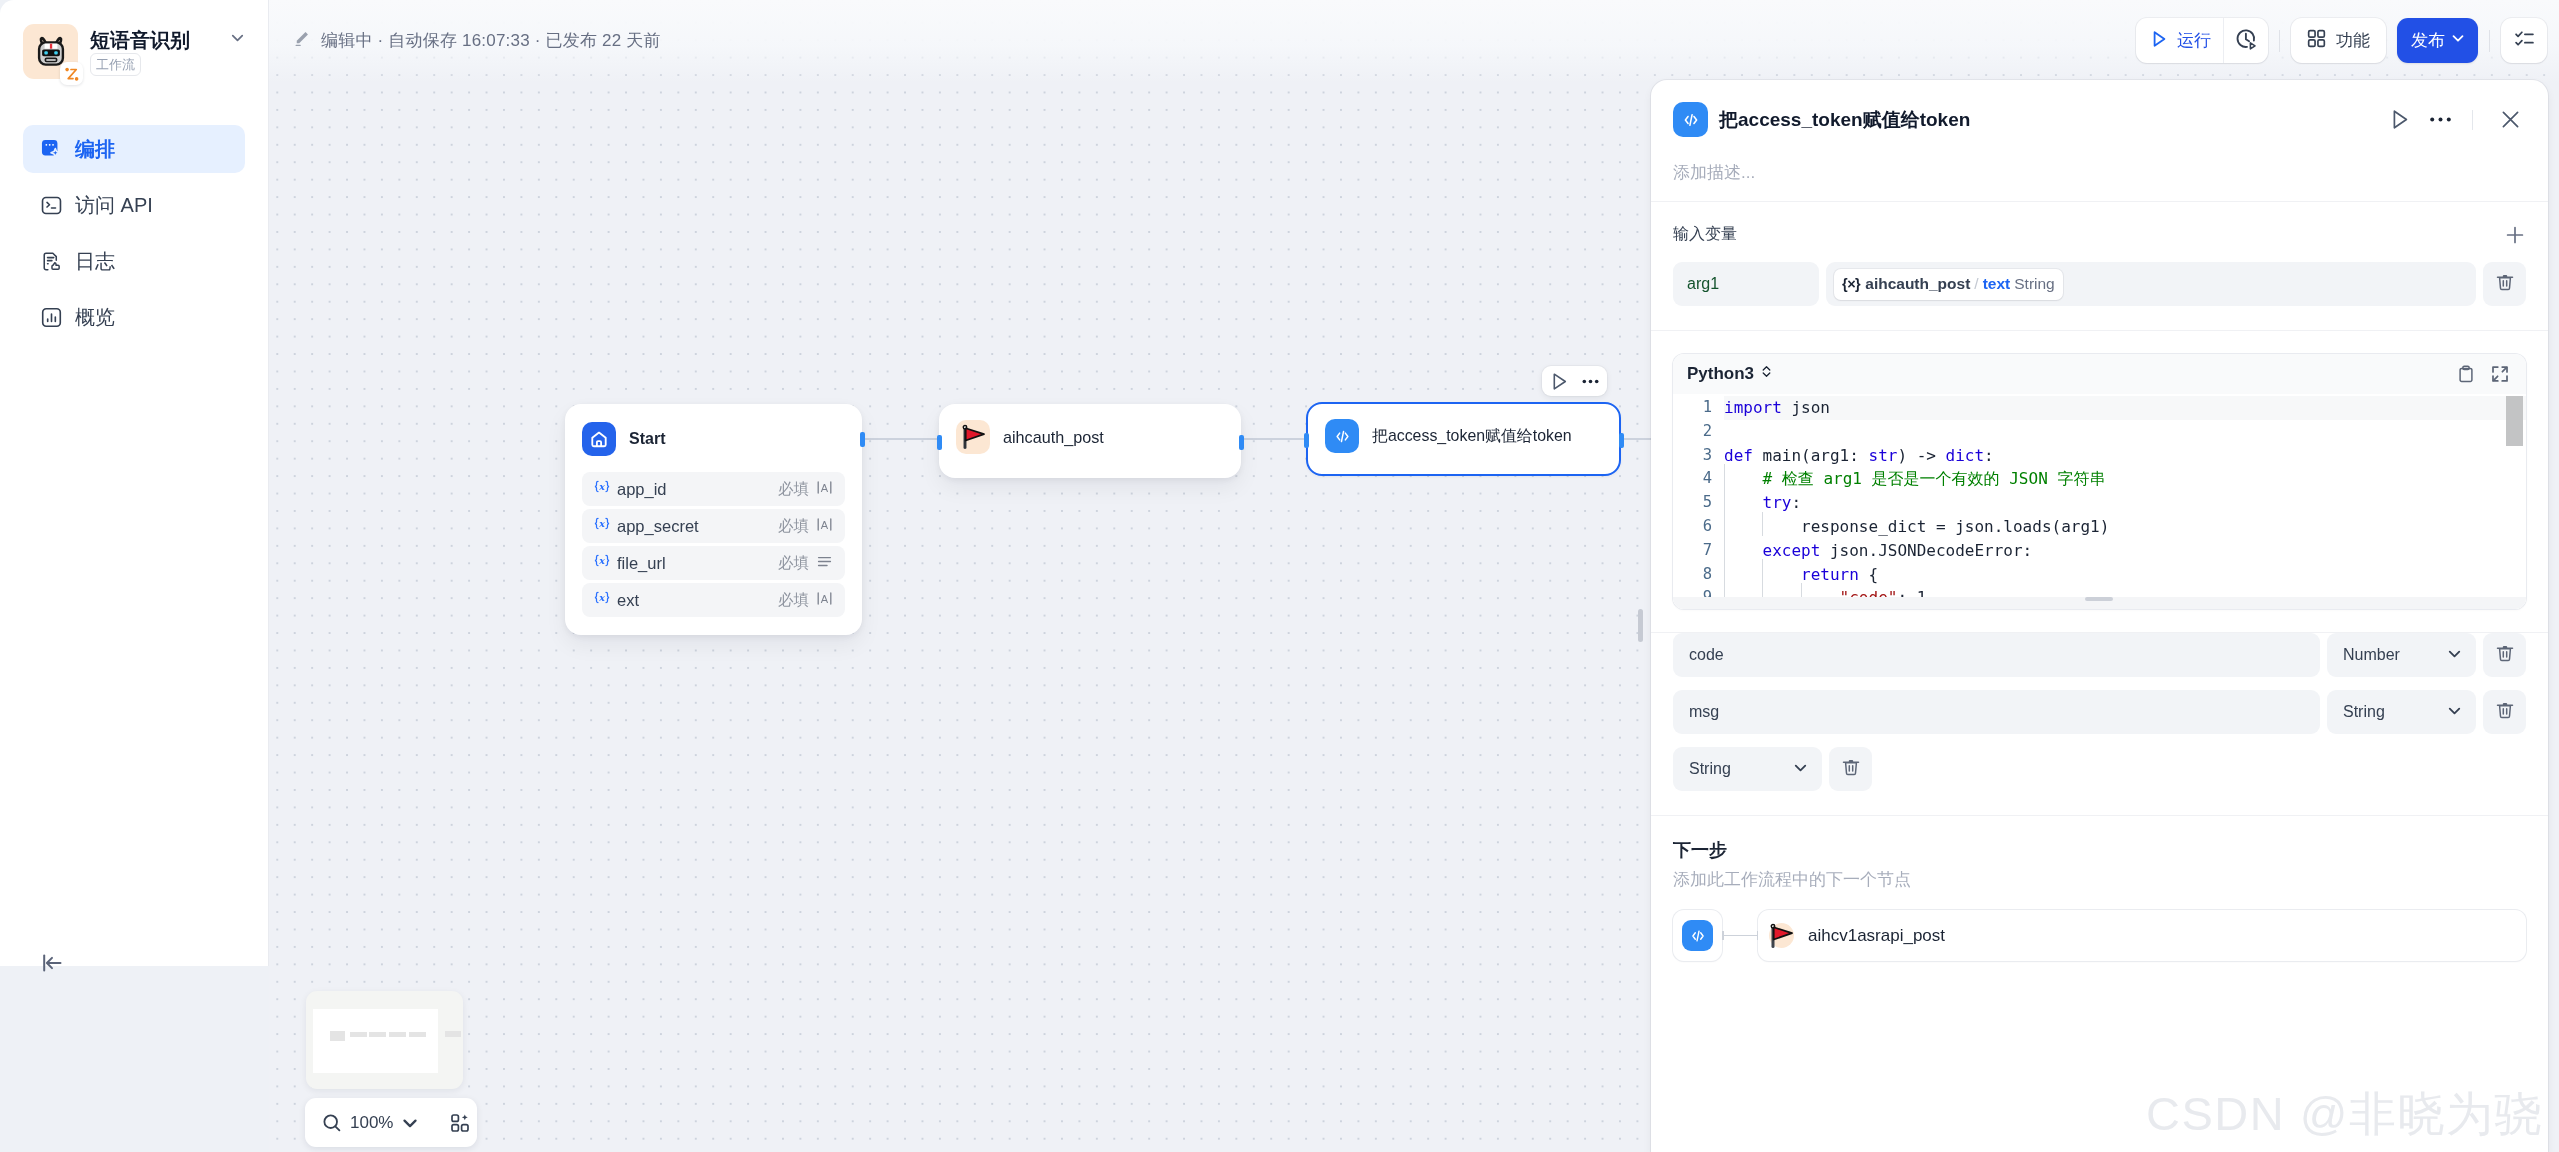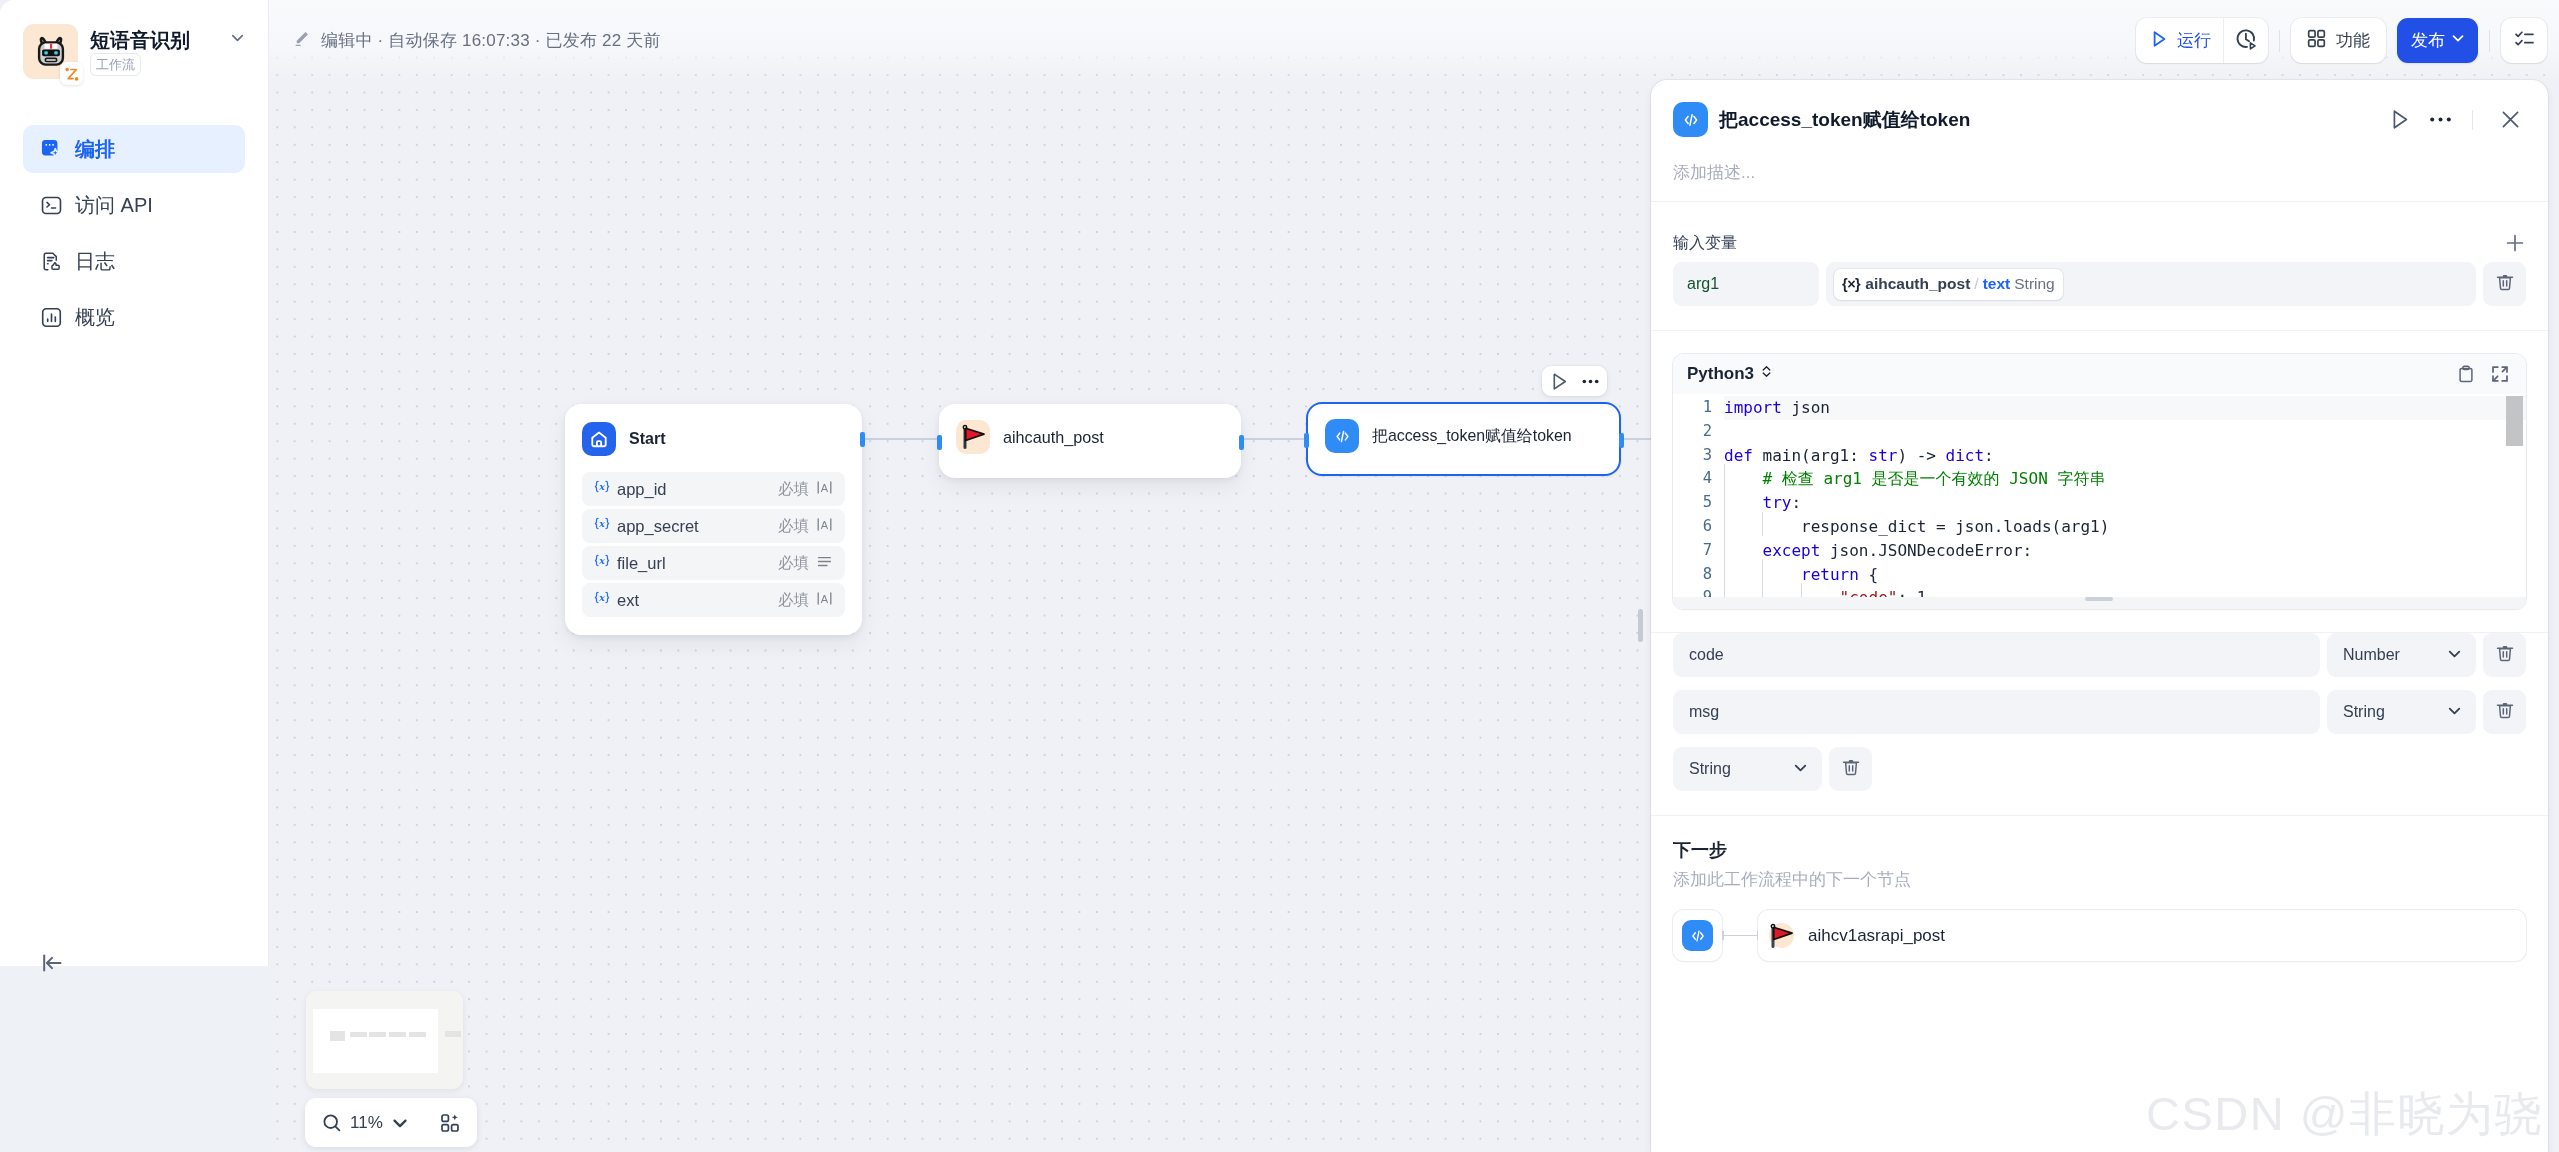--- a/index.html
+++ b/index.html
@@ -97,21 +97,21 @@
   #panel { position:absolute; left:1651px; top:80px; width:897px; height:1072px; background:#fff;
            border-radius:16px 16px 0 0; box-shadow:0 4px 10px rgba(16,24,40,.06), 0 0 0 1px rgba(16,24,40,.05);
            z-index:25; overflow:hidden; }
   .p-head { display:flex; align-items:center; padding:22px 21px 0 22px; }
   .p-ico { width:35px; height:35px; border-radius:10px; background:#2f8bf5; display:flex; align-items:center;
            justify-content:center; flex:0 0 35px; }
   .p-title { margin-left:11px; font-size:19px; font-weight:700; color:#111a2c; flex:1; letter-spacing:0; }
   .p-head-actions { display:flex; align-items:center; gap:0px; }
   .p-desc { padding:27px 22px 20px 22px; font-size:17px; line-height:17px; color:#a7adbb; border-bottom:1px solid #f0f1f4; }
   .sec { padding:0 22px; }
-  .sec-head { display:flex; align-items:center; justify-content:space-between; height:38px; margin-top:22px; }
+  .sec-head { display:flex; align-items:flex-start; justify-content:space-between; height:38px; margin-top:22px; }
   .sec.out-sec .sec-head { margin-top:29px; }
   .sec-title { font-size:16px; font-weight:500; color:#354052; }
   .io-row { display:flex; align-items:center; gap:7px; margin-bottom:13px; }
   .io-name { height:44px; background:#f2f4f7; border-radius:9px; display:flex; align-items:center;
              padding:0 14px; font-size:16px; color:#14532d; }
   .io-val { flex:1; height:44px; background:#f2f4f7; border-radius:9px; display:flex; align-items:center;
             padding:0 8px; }
   .chip { display:flex; align-items:center; gap:5px; background:#fff; border-radius:7px; padding:6px 8px 7px;
           box-shadow:0 1px 2px rgba(16,24,40,.06), 0 0 0 1px rgba(16,24,40,.05); font-size:15.5px; }
   .chip .src { color:#354052; font-weight:600; }
@@ -404,21 +404,21 @@
       <div class="mm-blk" style="left:139px;top:40px;width:16px;height:6px;"></div>
     </div>
 
     <div id="zoombar">
       <span class="zbtn">
         <svg width="22" height="22" viewBox="0 0 22 22">
             <circle cx="9.7" cy="9.7" r="6.3" fill="none" stroke="#354052" stroke-width="1.8"></circle>
             <path d="M14.3 14.3l4.1 4.1" stroke="#354052" stroke-width="1.8" stroke-linecap="round"></path>
           </svg>
       </span>
-      <span class="zlabel">11%</span>
+      <span class="zlabel">100%</span>
       <span class="zbtn" style="margin:0 0 0 6px;">
         <svg width="22" height="22" viewBox="0 0 22 22">
             <path d="M5.5 8.6L11 14.1l5.5-5.5" stroke="#354052" stroke-width="2.3" fill="none" stroke-linecap="round" stroke-linejoin="round"></path>
           </svg>
       </span>
       <span class="zbtn" style="margin-left:28px;">
         <svg width="22" height="22" viewBox="0 0 22 22">
           <rect x="3" y="3" width="6.4" height="6.4" rx="1.7" fill="none" stroke="#354052" stroke-width="1.7"></rect>
           <rect x="3" y="12.6" width="6.4" height="6.4" rx="1.7" fill="none" stroke="#354052" stroke-width="1.7"></rect>
           <rect x="12.6" y="12.6" width="6.4" height="6.4" rx="1.7" fill="none" stroke="#354052" stroke-width="1.7"></rect>

